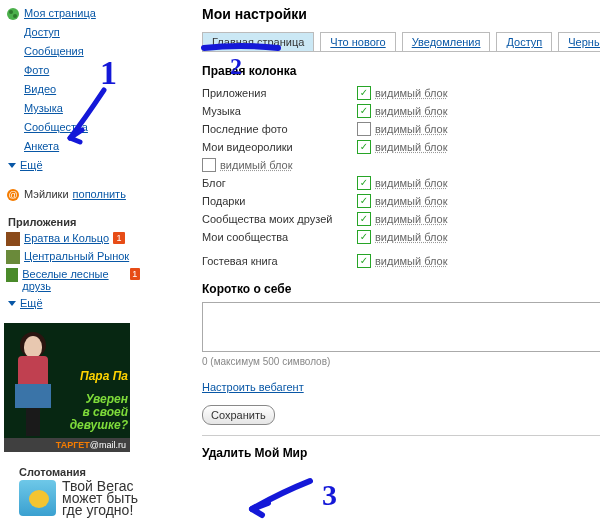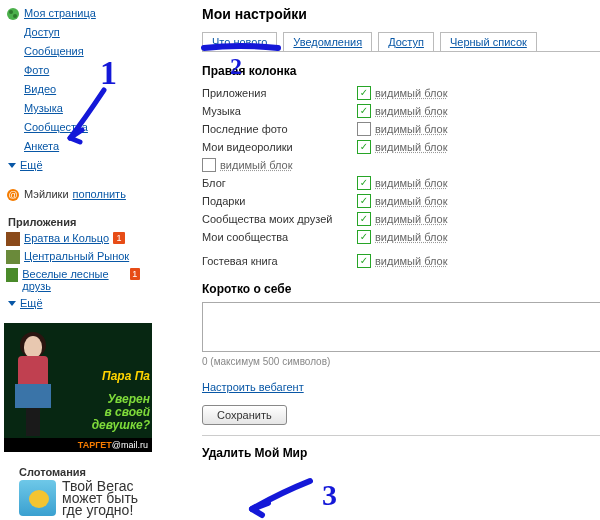--- a/index.html
+++ b/index.html
@@ -10,33 +10,33 @@
   .nav-item .icon{width:14px;height:14px;margin-right:4px;display:inline-flex;align-items:center;justify-content:center;}
   .nav-item a{color:#0857a6;}
   .nav-item.indent{padding-left:20px;}
   .nav-item.more{padding-left:4px;}
   .arrow-down{display:inline-block;width:0;height:0;border-left:4px solid transparent;border-right:4px solid transparent;border-top:5px solid #0857a6;margin-right:4px;}
   .badge{display:inline-flex;width:12px;height:12px;background:#e74c16;color:#fff;font-size:9px;align-items:center;justify-content:center;border-radius:1px;margin-left:4px;}
   .sidebar-section{margin-top:10px;}
   .sidebar-title{font-weight:bold;color:#333;padding:2px 4px;}
   .app-item{display:flex;align-items:flex-start;padding:2px 0 2px 2px;}
   .app-icon{width:14px;height:14px;background:#888;margin-right:4px;}
-  .promo{margin-top:10px;width:148px;border-radius:20px;}
+  .promo{margin-top:10px;width:126px;border-radius:20px;}
   .promo-main{background:#072712;height:115px;position:relative;color:#fff;display:flex;}
   .promo-left{width:60px;display:flex;align-items:flex-end;justify-content:center;}
   .avatar{width:52px;height:108px;position:relative;}
   .avatar .head{width:18px;height:22px;border-radius:50% 50% 45% 45%;background:#e8c8b0;position:absolute;top:6px;left:16px;}
   .avatar .hair{width:26px;height:26px;border-radius:50%;background:#2a1510;position:absolute;top:2px;left:12px;}
   .avatar .body{width:30px;height:30px;background:#c04050;position:absolute;top:26px;left:10px;border-radius:4px 4px 0 0;}
   .avatar .skirt{width:36px;height:24px;background:#3a74a8;position:absolute;top:54px;left:7px;}
   .avatar .legs{width:14px;height:28px;background:#1a1a1a;position:absolute;top:78px;left:18px;}
   .promo-right{flex:1;display:flex;flex-direction:column;justify-content:flex-end;padding:4px 2px 6px 2px;}
   .promo-logo{font-weight:bold;font-style:italic;color:#ffd400;font-size:12px;text-align:right;margin-bottom:10px;}
   .promo-text{color:#7fdc3a;font-size:12px;line-height:13px;font-weight:bold;font-style:italic;text-align:right;}
-  .promo-tag{background:#000000;color:#fff;font-size:9px;text-align:right;padding:2px 4px;}
+  .promo-tag{background:#404040;color:#fff;font-size:9px;text-align:right;padding:2px 4px;}
   .promo-tag b{color:#f57c00;}
   .slot{margin-top:12px;padding-left:15px;}
   .slot-title{font-weight:bold;color:#333;padding:2px 0;}
   .slot-body{display:flex;align-items:flex-start;}
   .slot-img{width:40px;height:36px;background:linear-gradient(#6ec8e8,#3aa0d0);border-radius:4px;margin-right:6px;position:relative;}
   .slot-img::after{content:"";position:absolute;width:20px;height:18px;background:#f4c430;border-radius:50%;left:10px;top:10px;}
   .slot-text{font-size:14px;line-height:12px;color:#333;width:84px;}
 
   .main{flex:1;padding:4px 8px 0 14px;}
   h1{font-size:14px;font-weight:bold;margin:2px 0 10px 0;color:#000;}
@@ -45,21 +45,21 @@
   .tab{padding:3px 9px;font-size:11px;border:1px solid #bbb;border-bottom:none;background:#fff;white-space:nowrap;color:#0857a6;cursor:pointer;}
   .tab.active{background:#cbe8f5;color:#333;text-decoration:none;}
   .settings-row{display:flex;align-items:center;padding:1px 0;line-height:16px;}
   .settings-label{width:155px;color:#333;}
   .cb{width:12px;height:12px;border:1px solid #27a527;display:inline-flex;align-items:center;justify-content:center;margin-right:4px;font-size:10px;color:#27a527;line-height:10px;}
   .cb.unchecked{border-color:#888;color:transparent;}
   .cb-label{color:#666;text-decoration:underline dotted #999;}
   .about-box{width:430px;height:48px;border:1px solid #aaa;}
   .hint{color:#888;font-size:10px;margin-top:4px;}
   .link-row{margin-top:14px;}
-  .btn-save{margin-top:12px;display:inline-block;padding:3px 14px;border:1px solid #888;background:linear-gradient(#fff,#e5e5e5);border-radius:3px;cursor:pointer;font-size:11px;}
+  .btn-save{margin-top:12px;display:inline-block;padding:3px 8px;border:1px solid #888;background:linear-gradient(#fff,#e5e5e5);border-radius:9px;cursor:pointer;font-size:11px;}
   .anno{position:absolute;pointer-events:none;}
   .anno svg{overflow:visible;}
   .wrap{position:relative;width:600px;height:520px;overflow:hidden;}
   hr.sep{border:none;border-top:1px solid #ccc;margin:10px 0;}
 </style>
 </head>
 <body>
 
 <div class="wrap">
 <div class="layout">
@@ -165,20 +165,21 @@
         <div class="slot-img"></div>
         <div class="slot-text">Твой Вегас может быть где угодно!</div>
       </div>
     </div>
   </div>
 
   <div class="main">
     <h1>Мои настройки</h1>
 
     <div class="tabs">
+      <div class="tab active">Главная страница</div>
       <div class="tab"><a>Что нового</a></div>
       <div class="tab"><a>Уведомления</a></div>
       <div class="tab"><a>Доступ</a></div>
       <div class="tab"><a>Черный список</a></div>
 
     </div>
 
     <h2>Правая колонка</h2>
     <div id="rows">
           <div class="settings-row">

